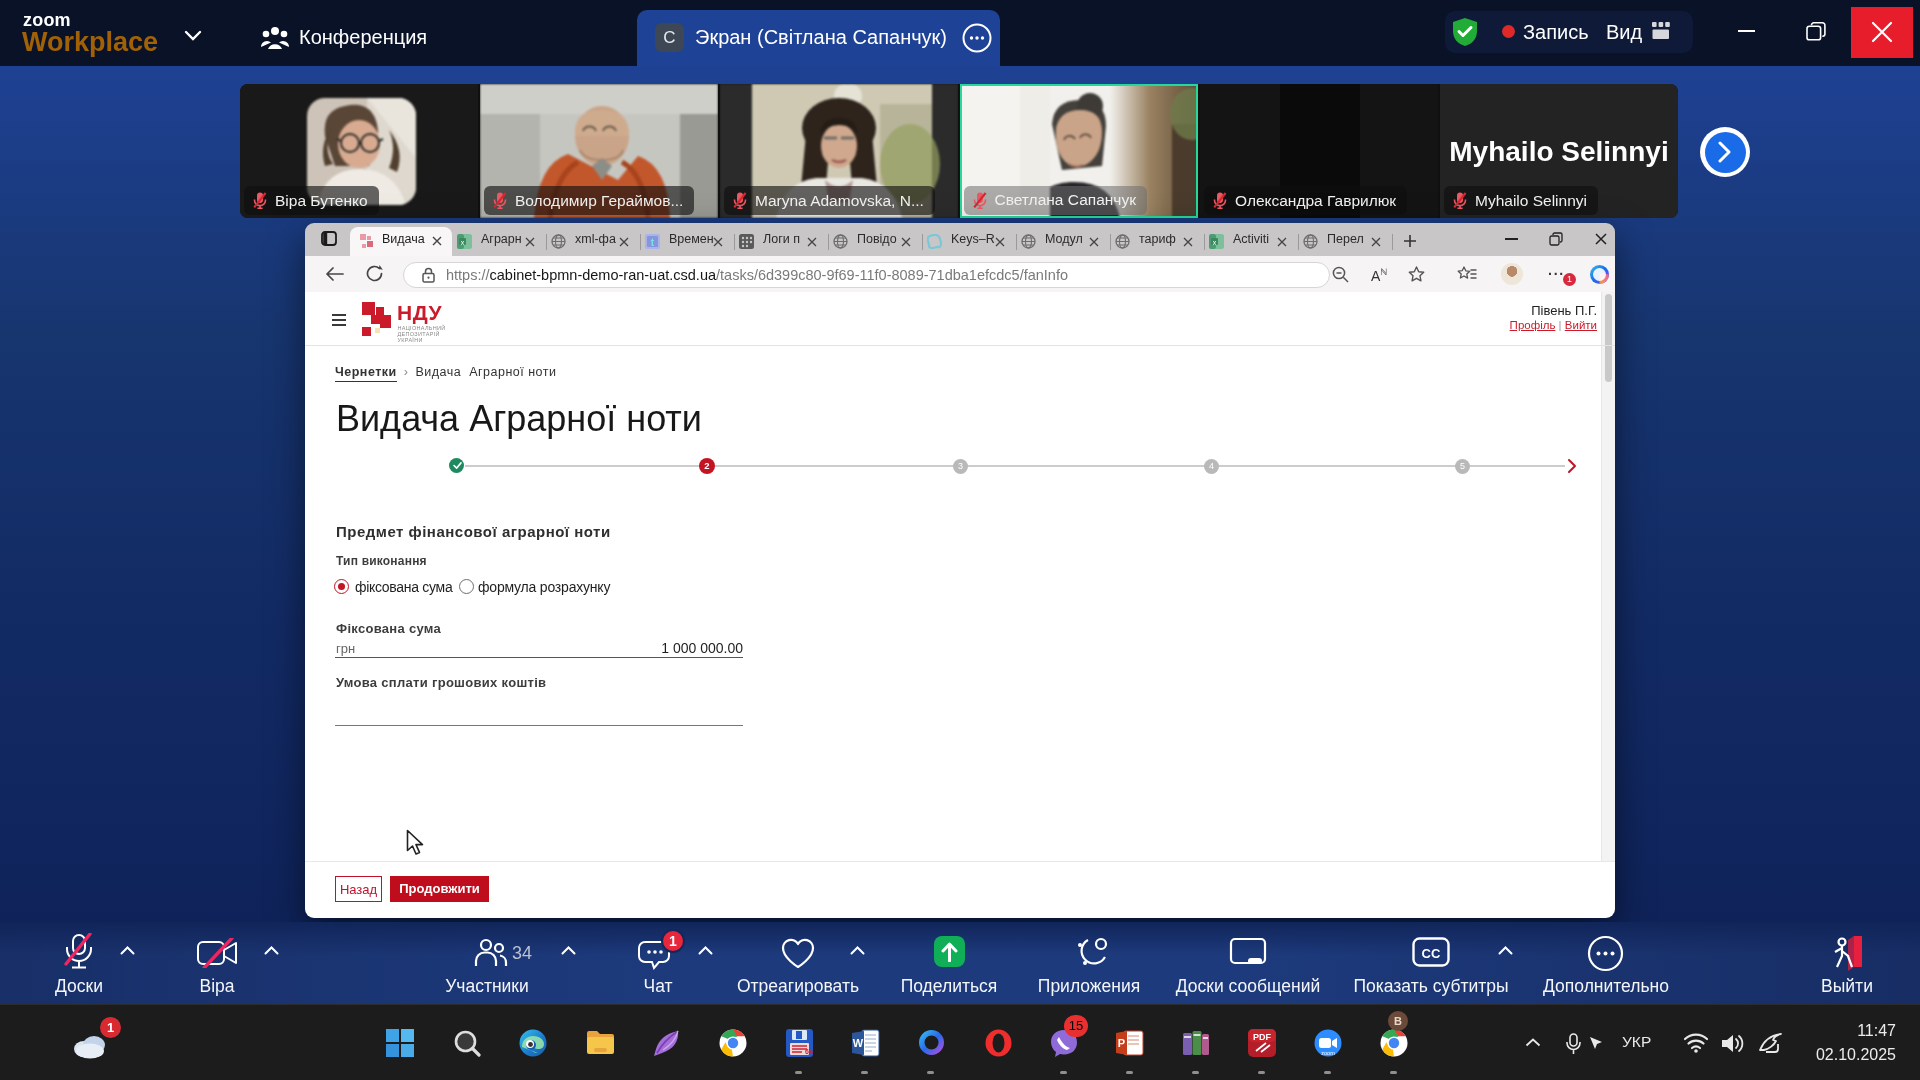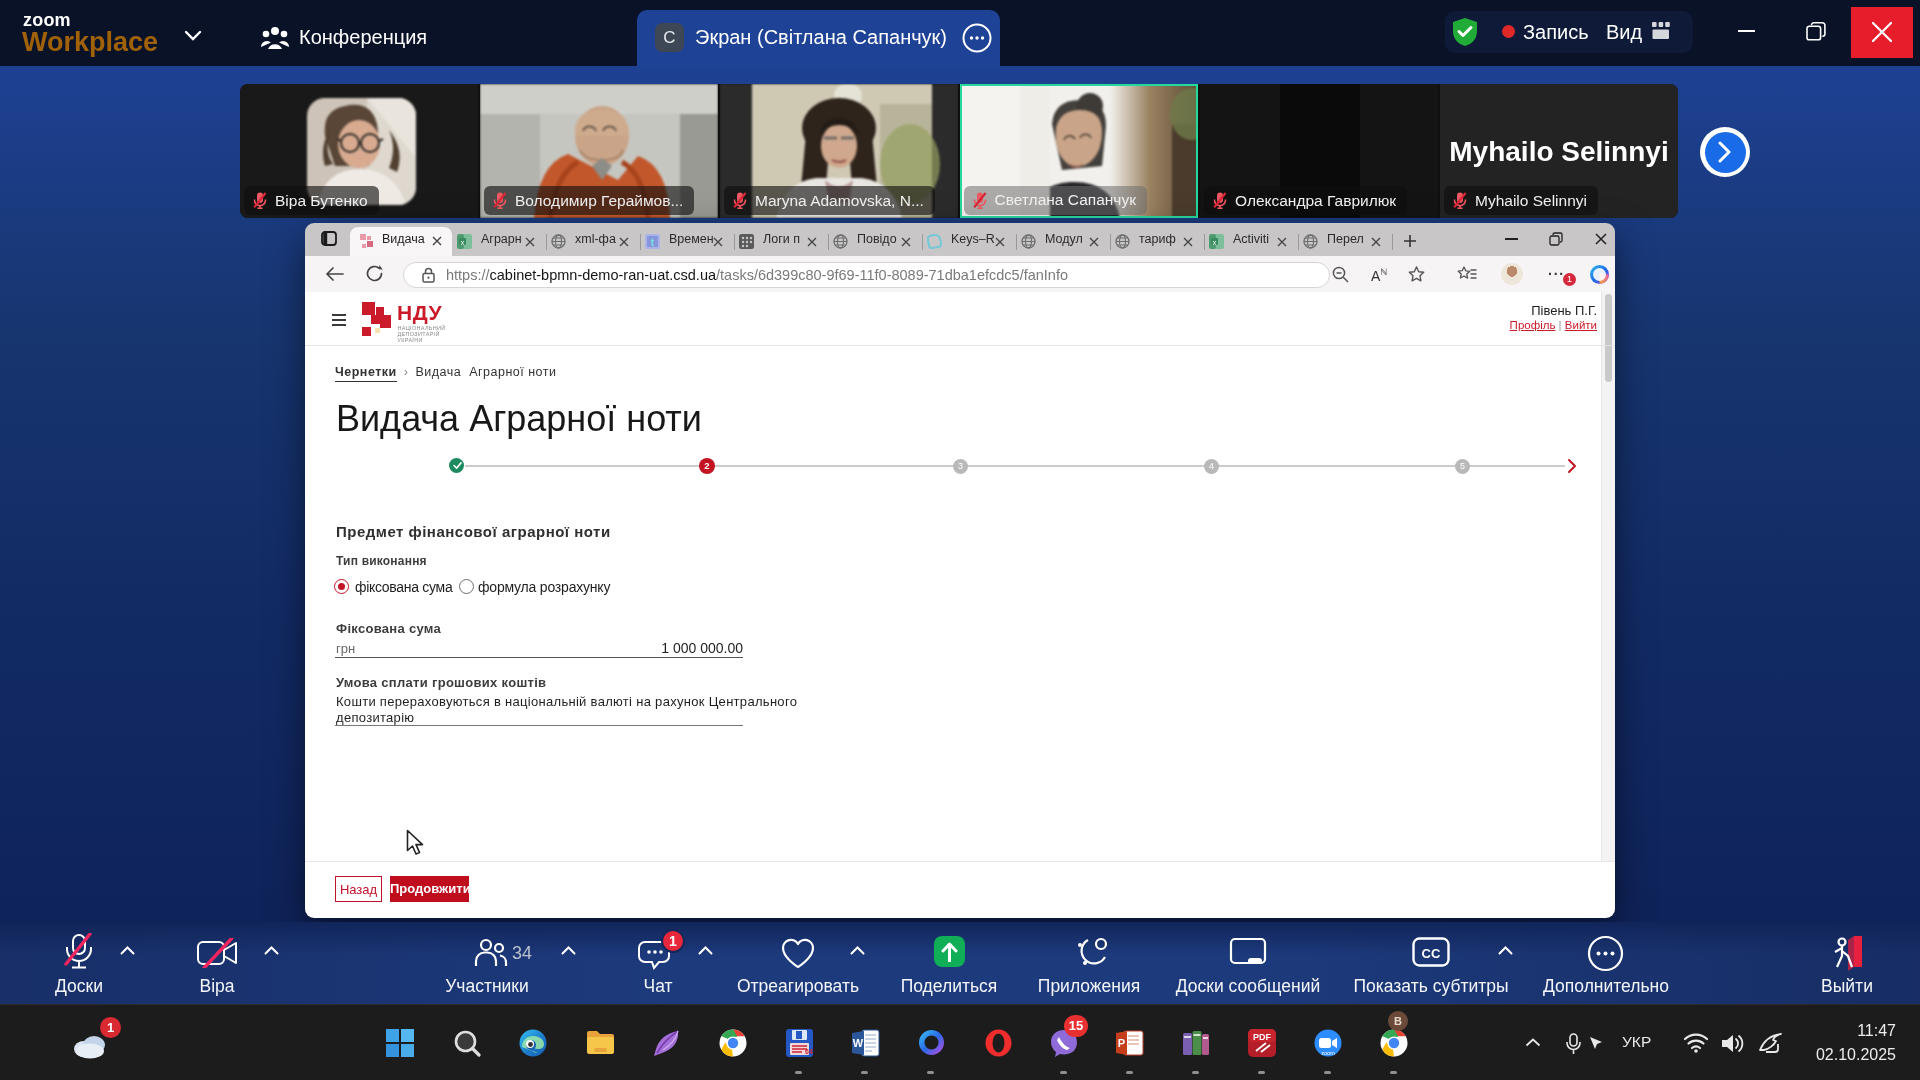--- a/index.html
+++ b/index.html
@@ -416,25 +416,24 @@
         <div class="abs" style="left:29px;top:287px;width:15px;height:15px;border-radius:50%;border:1.5px solid #c21423;"></div>
         <div class="abs" style="left:33px;top:291px;width:7px;height:7px;border-radius:50%;background:#c21423;"></div>
         <div class="abs" style="left:50px;top:287px;font-size:14px;color:#1f1f1f;letter-spacing:-.3px;">фіксована сума</div>
         <div class="abs" style="left:154px;top:287px;width:15px;height:15px;border-radius:50%;border:1.5px solid #6e6e6e;"></div>
         <div class="abs" style="left:173px;top:287px;font-size:14px;color:#1f1f1f;letter-spacing:-.2px;">формула розрахунку</div>
         <div class="abs" style="left:31px;top:329px;font-size:13px;font-weight:bold;color:#3d3d3d;letter-spacing:.3px;">Фіксована сума</div>
         <div class="abs" style="left:31px;top:349px;font-size:13px;color:#666;">грн</div>
         <div class="abs" style="left:238px;top:348px;width:200px;text-align:right;font-size:14px;color:#1f1f1f;">1 000 000.00</div>
         <div class="abs" style="left:30px;top:365px;width:408px;height:1px;background:#555;"></div>
         <div class="abs" style="left:31px;top:383px;font-size:13px;font-weight:bold;color:#3d3d3d;letter-spacing:.3px;">Умова сплати грошових коштів</div>
-        <div class="abs" style="left:31px;top:402px;font-size:13px;color:#1f1f1f;line-height:16px;letter-spacing:.3px;">Кошти перераховуються в національній валюті на рахунок Центрального<br>депозитарію</div>
         <div class="abs" style="left:30px;top:433px;width:408px;height:1px;background:#777;"></div>
         <div class="abs" style="left:0;top:569px;width:1310px;height:1px;background:#e8e8e8;"></div>
         <div class="abs" style="left:30px;top:584px;width:47px;height:26px;border:1px solid #c2122b;background:#fff;color:#c2122b;font-size:13px;text-align:center;line-height:25px;">Назад</div>
-        <div class="abs" style="left:85px;top:584px;width:79px;height:26px;background:#c00d1d;color:#fff;font-size:13px;font-weight:bold;text-align:center;line-height:26px;">Продовжити</div>
+        <div class="abs" style="left:85px;top:584px;width:99px;height:26px;background:#c00d1d;color:#fff;font-size:13px;font-weight:bold;text-align:center;line-height:26px;">Продовжити</div>
       </div>
     </div>
 
     <div id="ztb">
       <svg class="abs" style="left:62px;top:11px;" width="34" height="40" viewBox="0 0 34 40">
           <g stroke="#fff" stroke-width="2" fill="none">
             <rect x="11" y="2" width="12" height="19" rx="6"></rect>
             <path d="M5 14v2a12 12 0 0 0 24 0v-2M17 28v6M10 34.5h14"></path>
           </g>
           <path d="M28 1L4 31" stroke="#f0255f" stroke-width="3.4" stroke-linecap="round"></path>
@@ -664,21 +663,21 @@
         <path d="M13.5 1a12.5 12.5 0 1 0 0 25a12.5 12.5 0 0 0 0-25zm0 5.5a7 7 0 1 1 0 14a7 7 0 0 1 0-14z" fill="url(#cpl)"></path>
       </svg>
     <svg class="abs" style="left:985px;top:24px;" width="27" height="28" viewBox="0 0 27 28">
         <ellipse cx="13.5" cy="14" rx="13" ry="13.5" fill="#f02d2d"></ellipse>
         <ellipse cx="13.5" cy="14" rx="6" ry="9.5" fill="#1c1c1d"></ellipse>
       </svg>
     <svg class="abs" style="left:1050px;top:24px;" width="28" height="28" viewBox="0 0 28 28">
         <path d="M14 1C6 1 1 6 1 13c0 4 2 8 5 10l-1 5l5-3c1.3.3 2.6.5 4 .5c8 0 13-5 13-12S22 1 14 1z" fill="#8e6bd8"></path>
         <path d="M9 8c3 6 7 10 11 11l-3 2c-4-1-8-5-10-10z" fill="#fff"></path>
       </svg>
-    <div class="abs" style="left:1064px;top:10px;width:24px;height:22px;border-radius:11px;background:#e83030;color:#ffffff;font-size:13px;font-weight:bold;text-align:center;line-height:22px;">15</div>
+    <div class="abs" style="left:1064px;top:10px;width:24px;height:22px;border-radius:11px;background:#e83030;color:#000000;font-size:13px;font-weight:normal;text-align:center;line-height:22px;">15</div>
     <svg class="abs" style="left:1116px;top:24px;" width="28" height="28" viewBox="0 0 28 28">
         <rect x="8" y="2" width="19" height="24" rx="2" fill="#fff" stroke="#c2402a" stroke-width="1"></rect>
         <path d="M12 7h11M12 11h11M12 15h11" stroke="#e8b0a0" stroke-width="1.5"></path>
         <path d="M0 4l11-2v24L0 24z" fill="#c43e1c"></path>
         <text x="5.5" y="18" text-anchor="middle" font-size="11" font-weight="bold" fill="#fff" font-family="Liberation Sans">P</text>
       </svg>
     <svg class="abs" style="left:1182px;top:24px;" width="28" height="28" viewBox="0 0 28 28">
         <rect x="1" y="4" width="9" height="22" rx="1.5" fill="#7a5fb0"></rect>
         <rect x="10.5" y="2" width="9" height="24" rx="1.5" fill="#4a8e4a"></rect>
         <rect x="20" y="5" width="7" height="21" rx="1.5" fill="#b05a8e"></rect>

